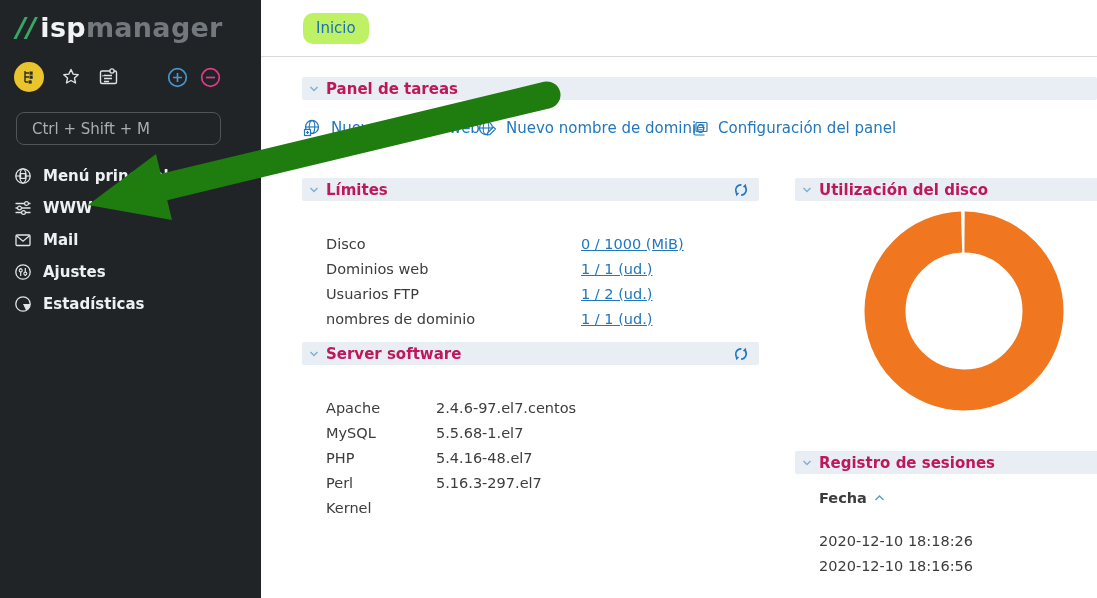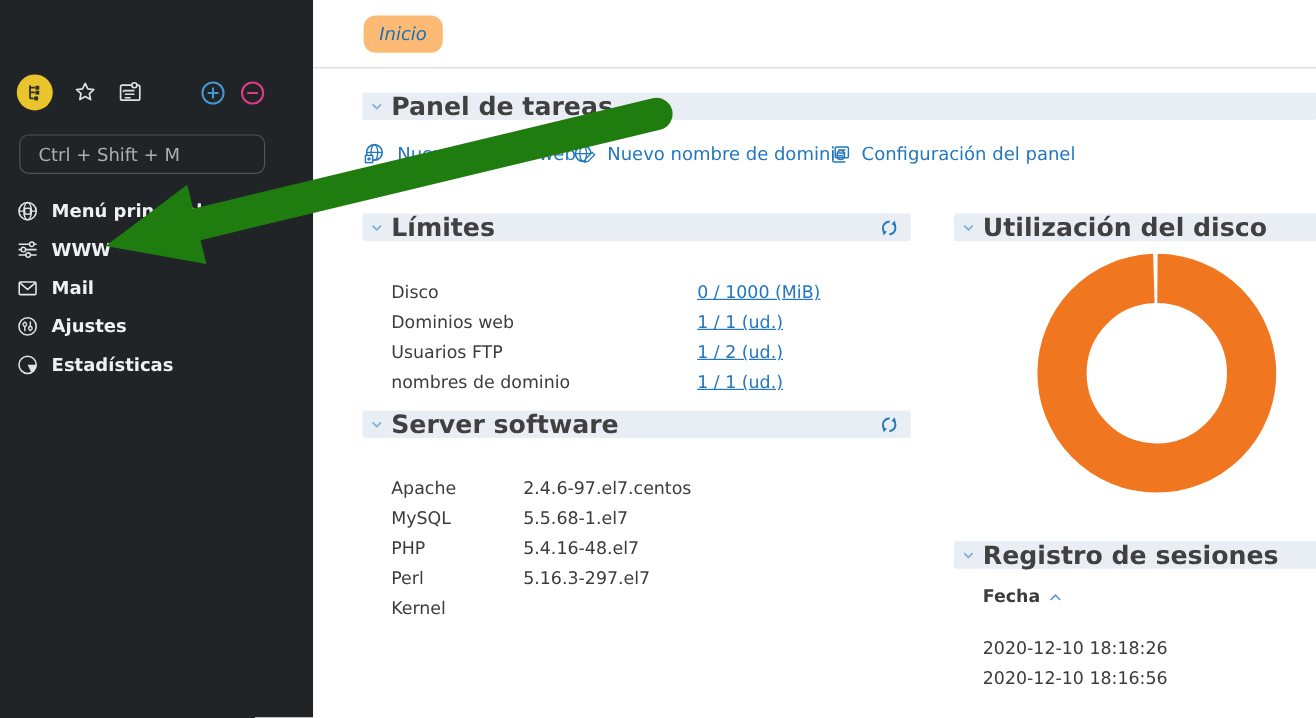--- a/index.html
+++ b/index.html
@@ -26,25 +26,25 @@
     font-family:"DejaVu Sans","Liberation Sans",sans-serif;
   }
   .search-box::placeholder { color:#a9aeb1; opacity:1; }
   .menu { position:absolute; left:0; top:160px; width:100%; }
   .menu-item { display:flex; align-items:center; height:32px; padding-left:14px; cursor:pointer; }
   .menu-item .mi-label { margin-left:11px; color:#eef0f2; font-weight:bold; font-size:15px; }
   .mi-icon { width:18px; height:18px; display:flex; align-items:center; justify-content:center; }
   
   .main { position:absolute; left:261px; top:0; right:0; bottom:0; background:#fff; }
   .tabbar { height:57px; border-bottom:1px solid #d9d9d9; padding:13px 0 0 42px; }
-  .tab-pill { display:inline-block; background:#fdba74; color:#1b6fb5; font-size:15px; padding:6px 13px 7px; border-radius:10px; cursor:pointer;font-style:italic; }
+  .tab-pill { display:inline-block; background:#bef264; color:#1b6fb5; font-size:15px; padding:6px 13px 7px; border-radius:10px; cursor:pointer; }
   .content { position:absolute; left:0; top:57px; right:0; bottom:0; }
   .section { position:absolute; }
   .sec-head { height:23px; background:#e9eef4; display:flex; align-items:center; padding:0 10px 0 7px; border-radius:2px; cursor:pointer; }
-  .sec-title { color:#404040; font-weight:bold; font-size:21px; margin-left:7px; }
+  .sec-title { color:#be185d; font-weight:bold; font-size:15px; margin-left:7px; }
   .refresh-btn { margin-left:auto; display:flex; align-items:center; cursor:pointer; }
   .panel-tareas { left:41px; top:20px; right:0; }
   .task-link { position:absolute; top:61px; height:20px; display:flex; align-items:center; gap:9px; color:#2277bd; font-size:15px; cursor:pointer; white-space:nowrap; }
   .task-link-1 { left:41px; } .task-link-2 { left:216px; } .task-link-3 { left:431px; }
   .limites { left:41px; top:121px; width:457px; }
   .server  { left:41px; top:285px; width:457px; }
   .kv-rows { margin-top:35px; padding-left:24px; }
   .kv-row { display:flex; align-items:flex-start; height:25px; font-size:14.5px; color:#3c3c3c; }
   .lim-label { width:255px; }
   .srv-label { width:110px; }
@@ -56,20 +56,23 @@
   .fecha-head { margin:16px 0 0 24px; display:flex; align-items:center; gap:7px; font-weight:bold; font-size:14.5px; color:#3c3c3c; cursor:pointer; }
   .session-rows { margin:22px 0 0 24px; }
   .session-row { height:25px; font-size:14.5px; color:#3c3c3c; display:flex; align-items:center; }
   
   .arrow-overlay { position:absolute; left:0; top:0; width:1097px; height:598px; z-index:20; pointer-events:none; }
 </style>
 </head>
 <body>
 
 <div class="sidebar">
+  <div class="logo">
+    <span class="sl">//</span><span class="isp">isp</span><span class="mgr">manager</span>
+  </div>
 
   <div class="toolbar">
     <span class="tb-circle">
       <svg width="16" height="16" viewBox="0 0 16 16">
         <path d="M4 2 v11 M4 4 h4 M4 8 h4 M4 13 h3" stroke="#2a2d22" stroke-width="1.4" fill="none"></path>
         <rect x="8.5" y="2.5" width="3.2" height="3.2" fill="#2a2d22"></rect>
         <rect x="8.5" y="6.6" width="3.2" height="3.2" fill="#2a2d22"></rect>
         <rect x="7.5" y="11.4" width="3.2" height="3.2" fill="#2a2d22"></rect>
       </svg>
     </span>

